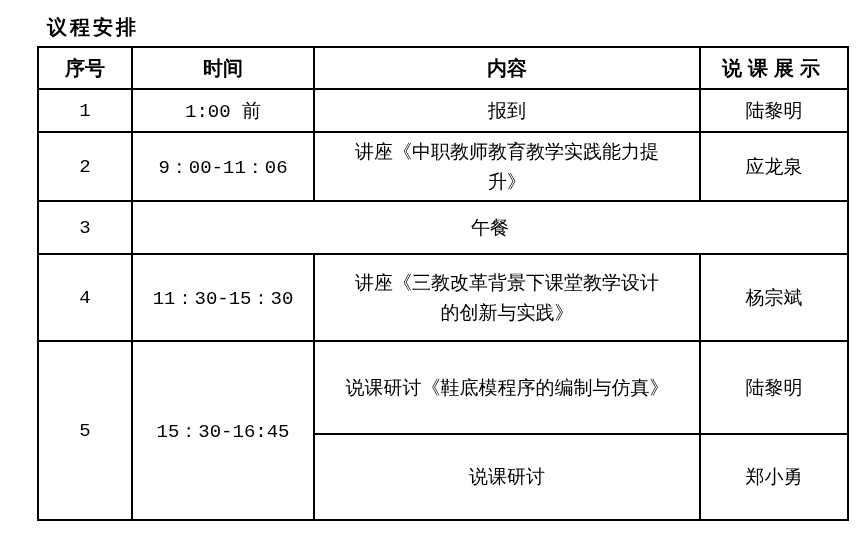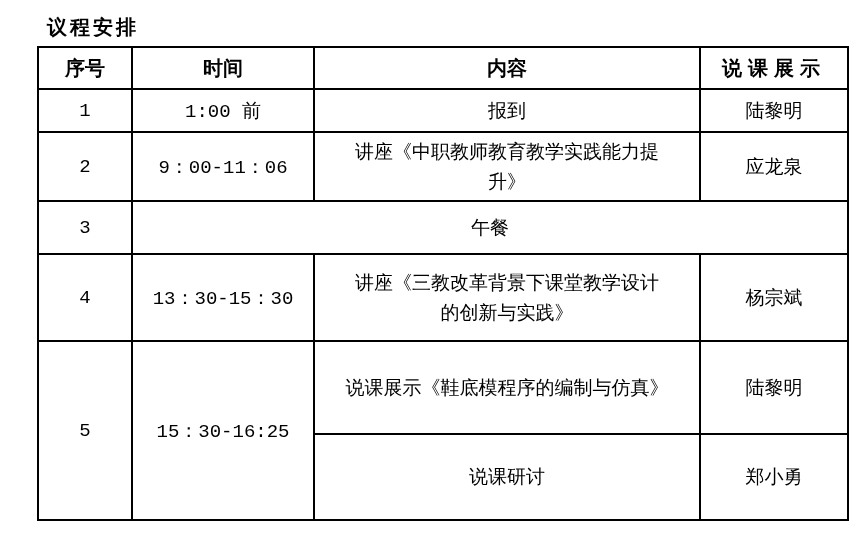--- a/index.html
+++ b/index.html
@@ -89,30 +89,30 @@
       <td>应龙泉</td>
     </tr>
 
     <tr class="h-r3">
       <td class="num">3</td>
       <td class="content" colspan="3">午餐</td>
     </tr>
 
     <tr class="h-r4">
       <td class="num">4</td>
-      <td class="time">13：30-15：30</td>
+      <td class="time">11：30-15：30</td>
       <td class="content">讲座《三教改革背景下课堂教学设计
 的创新与实践》</td>
       <td>杨宗斌</td>
     </tr>
 
     <tr class="h-r5a">
       <td class="num" rowspan="2">5</td>
-      <td class="time" rowspan="2">15：30-16:25</td>
-      <td class="content">说课展示《鞋底模程序的编制与仿真》</td>
+      <td class="time" rowspan="2">15：30-16:45</td>
+      <td class="content">说课研讨《鞋底模程序的编制与仿真》</td>
       <td>陆黎明</td>
     </tr>
 
     <tr class="h-r5b">
       <td class="content">说课研讨</td>
       <td>郑小勇</td>
     </tr>
   </tbody>
 </table>
 

